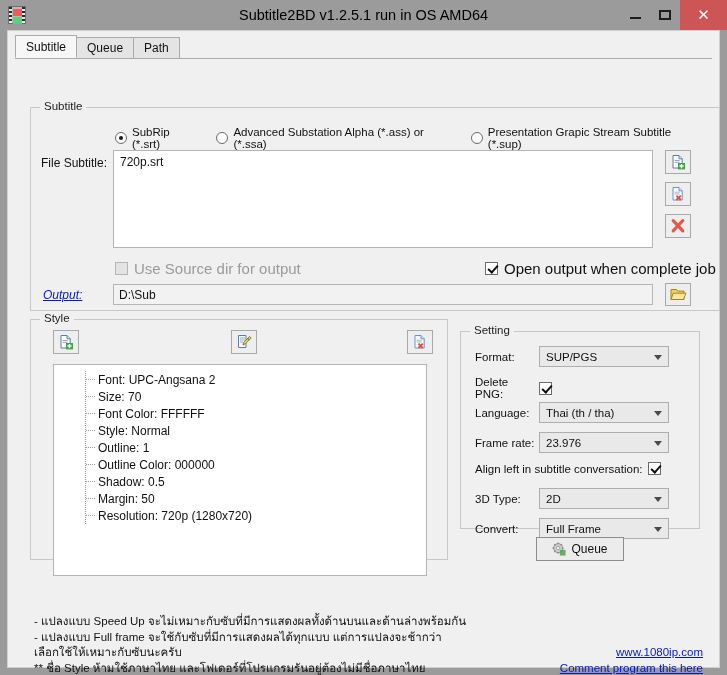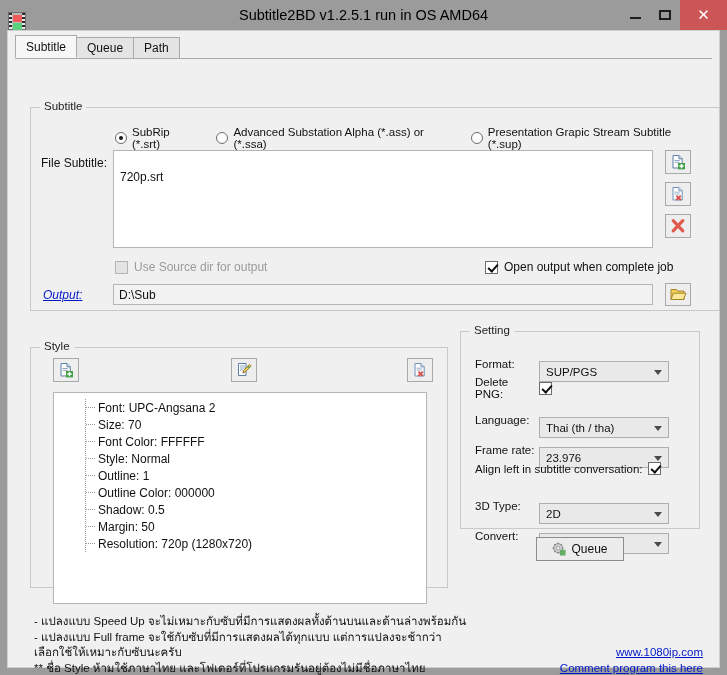--- a/index.html
+++ b/index.html
@@ -14,21 +14,21 @@
   
   .window {
     position: absolute; left: 0; top: 0;
     width: 727px; height: 675px;
     background: #9b9b9b;
     display: flex; flex-direction: column;
   }
   .titlebar {
     height: 30px; flex: 0 0 30px;
     background: #9b9b9b;
-    display: flex; align-items: flex-end;
+    display: flex; align-items: center;
     position: relative;
   }
   .app-icon {
     width: 18px; height: 18px;
     margin-left: 8px;
     position: relative;
     background: #b9b9b9;
     border: 1px solid #6e6e6e;
   }
   .film-left, .film-right {
@@ -97,21 +97,21 @@
     border: 1px solid #c8c8c8;
     background: transparent;
   }
   .group > .legend {
     position: absolute; top: -8px; left: 9px;
     background: #f0f0f0; padding: 0 4px;
     font-size: 11.5px; color: #222;
   }
 
   #grp-subtitle { left: 22px; top: 76px; width: 690px; height: 204px; }
-  #grp-style    { left: 22px; top: 316px; width: 418px; height: 241px; }
+  #grp-style    { left: 22px; top: 288px; width: 418px; height: 241px; }
   #grp-setting  { left: 452px; top: 300px; width: 240px; height: 198px; }
 
   .lbl { position: absolute; font-size: 12px; color: #111; }
 
   
   .radio-row { position: absolute; top: 18px; left: 84px; display: flex; align-items: center; }
   .radio-item { display: flex; align-items: center; margin-right: 18px; font-size: 11.5px; color: #111; }
   .radio {
     width: 12px; height: 12px; border-radius: 50%;
     border: 1px solid #6b6b6b; background: #fff;
@@ -119,36 +119,36 @@
   }
   .radio.checked::after {
     content: ""; position: absolute; left: 3px; top: 3px;
     width: 4px; height: 4px; border-radius: 50%; background: #1a1a1a;
   }
 
   
   .textarea-box {
     position: absolute; left: 82px; top: 42px; width: 540px; height: 98px;
     background: #fff; border: 1px solid #b5b5b5;
-    font-size: 12px; color: #111; padding: 19px 6px;
+    font-size: 12px; color: #111; padding: 4px 6px;
     overflow: hidden;
   }
   .toolbtn {
     position: absolute; width: 26px; height: 24px;
     background: #eeeeee; border: 1px solid #a9a9a9;
     display: flex; align-items: center; justify-content: center;
   }
   .inputline {
     position: absolute; background: #f2f2f2; border: 1px solid #b5b5b5;
     font-size: 12px; color: #111; padding: 2px 5px; line-height: 17px;
     height: 21px; overflow: hidden; white-space: nowrap;
   }
 
   
-  .cbrow { position: absolute; display: flex; align-items: center; font-size: 12px; color: #111; }
+  .cbrow { position: absolute; display: flex; align-items: center; font-size: 15px; color: #111; }
   .cbrow.disabled { color: #9a9a9a; }
   .cb {
     width: 13px; height: 13px; border: 1px solid #6b6b6b;
     background: #fff; margin-right: 6px; position: relative; flex: 0 0 13px;
   }
   .cb.disabled { background: #e3e3e3; border-color: #b5b5b5; }
   .cb.checked::after {
     content: ""; position: absolute; left: 4px; top: 0px;
     width: 4px; height: 8px; border: solid #0e0e0e;
     border-width: 0 2px 2px 0; transform: rotate(42deg);
@@ -181,21 +181,20 @@
   .tree-child { display: flex; align-items: center; height: 17px; }
   .tree-child .lead { width: 9px; border-top: 1px dotted #9a9a9a; margin-right: 3px; flex: 0 0 9px;}
 
   
   .set-row { position: absolute; left: 14px; display: flex; align-items: center; font-size: 11.5px; color: #111; }
   .combo {
     background: #e9e9e9; border: 1px solid #aeaeae;
     height: 21px; font-size: 11.5px; color: #111;
     display: flex; align-items: center; padding: 0 4px 0 6px;
     position: relative;
-    margin-top: 15px;
   }
   .combo .caret {
     position: absolute; right: 6px; top: 50%; margin-top: -2px;
     width: 0; height: 0; border-left: 4px solid transparent;
     border-right: 4px solid transparent; border-top: 5px solid #4a4a4a;
   }
 
   
   .queue-btn {
     position: absolute; left: 528px; top: 506px; width: 88px; height: 24px;

